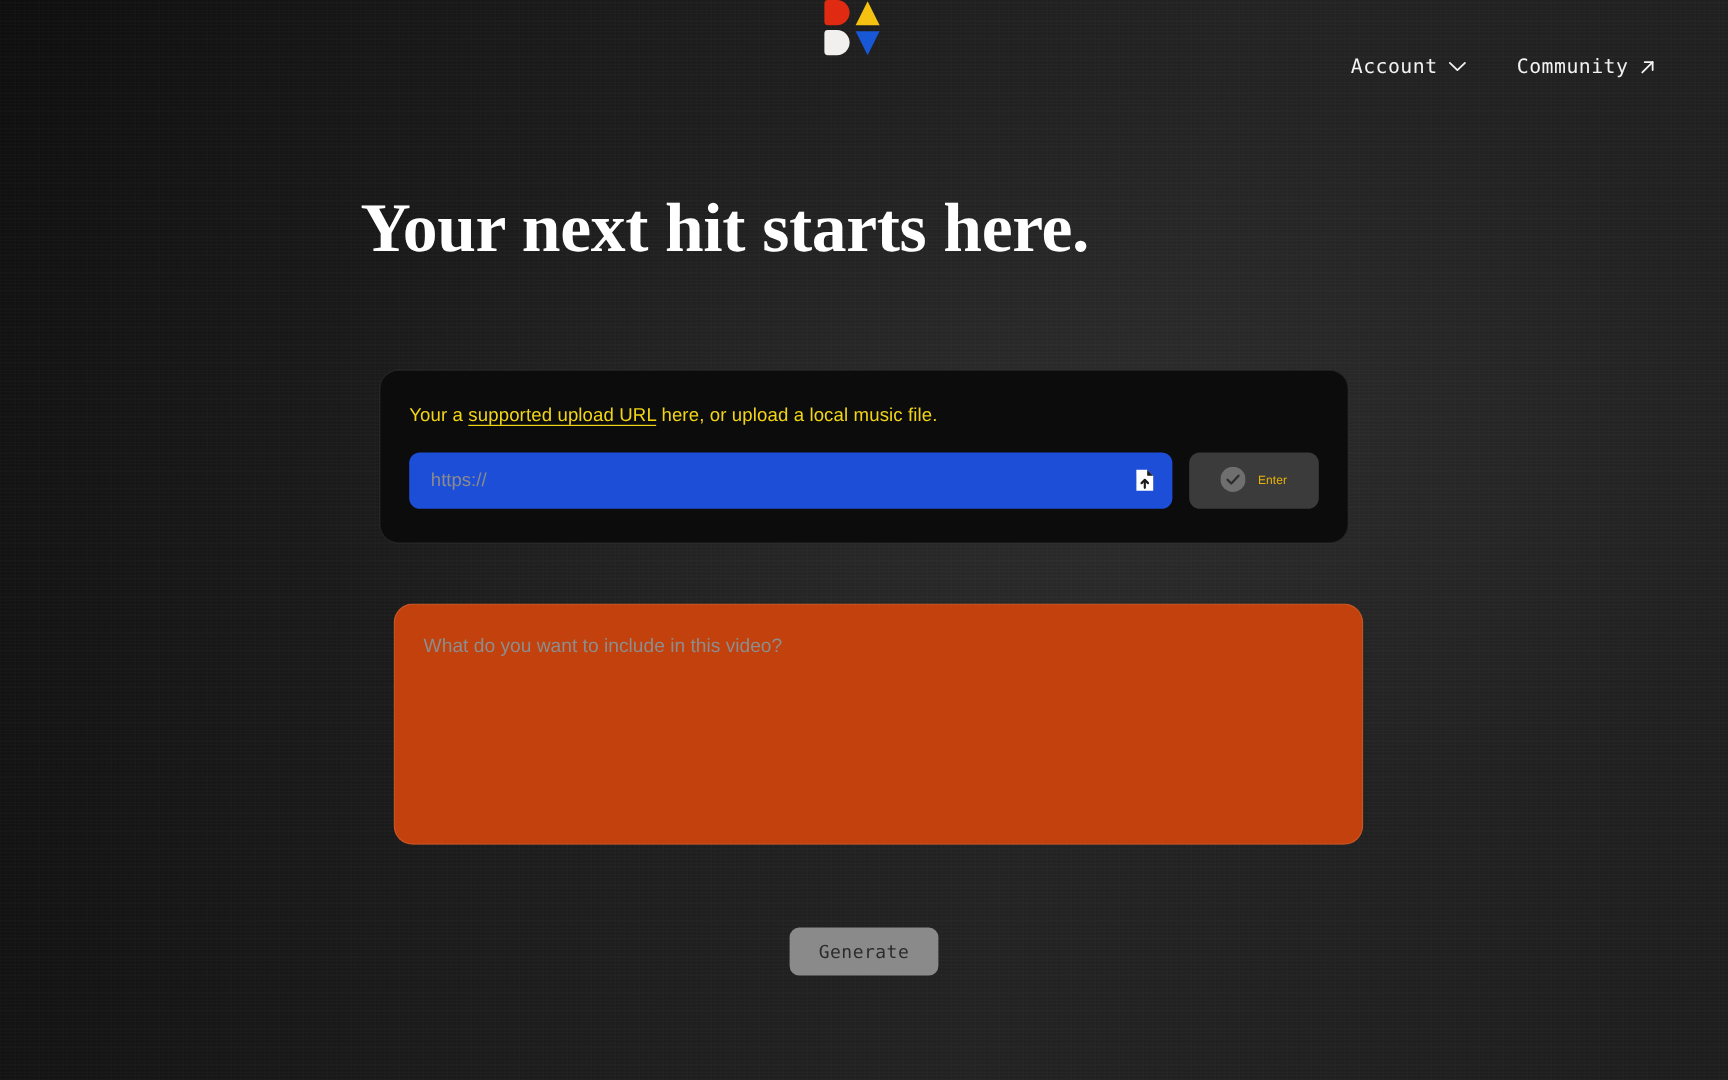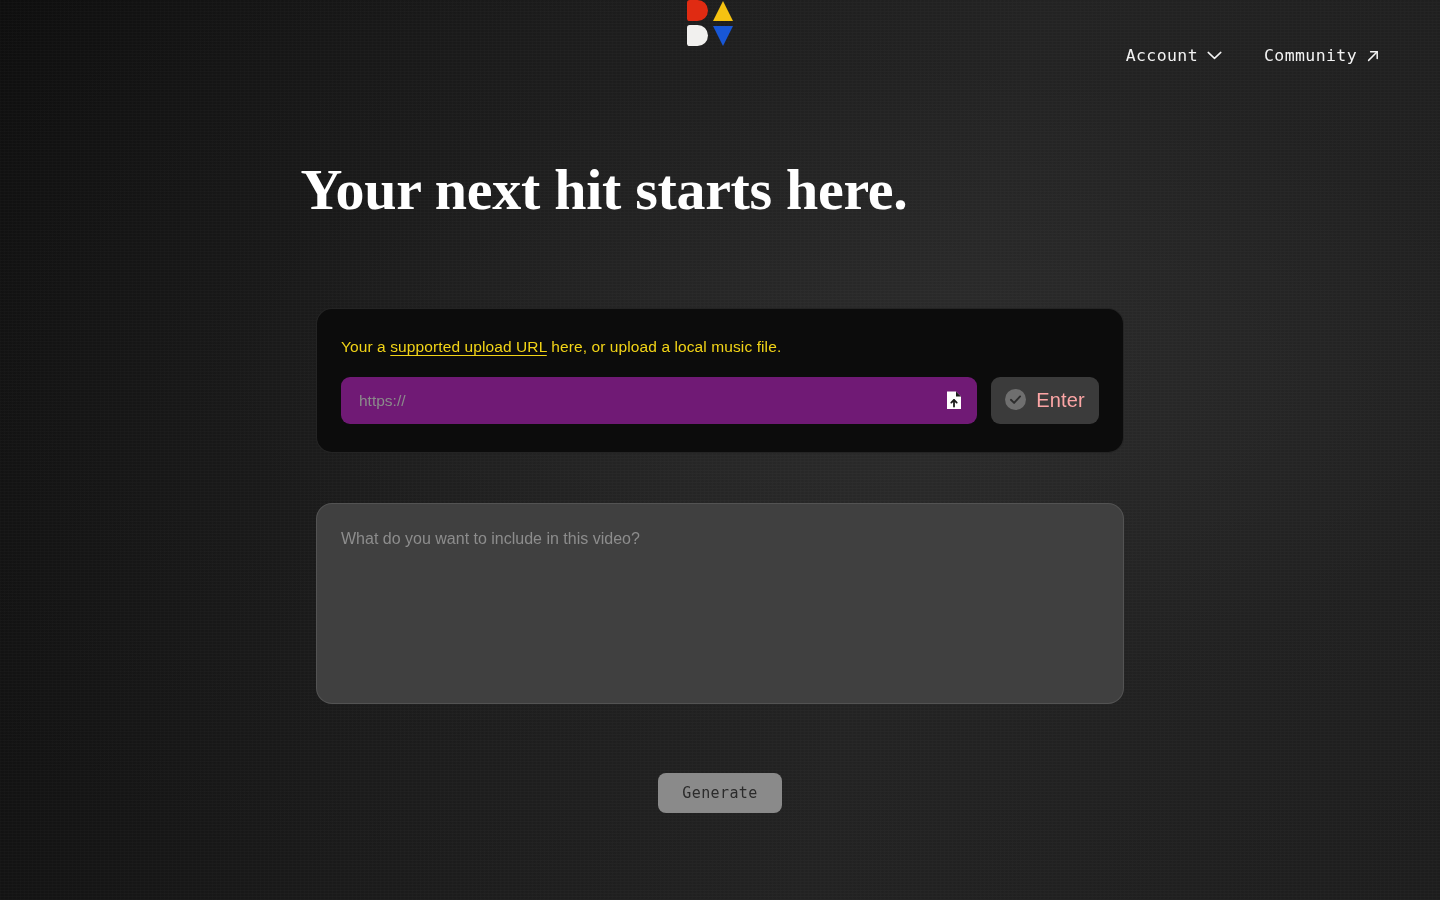--- a/index.html
+++ b/index.html
@@ -147,21 +147,21 @@
   .url-row {
     margin-top: 20px;
     display: flex;
     align-items: center;
     gap: 14px;
   }
   .url-input-wrap {
     position: relative;
     flex: 1 1 auto;
     height: 47px;
-    background: #701a75;
+    background: #1d4ed8;
     border-radius: 9px;
     display: flex;
     align-items: center;
   }
   .url-input {
     flex: 1 1 auto;
     height: 47px;
     background: transparent;
     border: 0;
     outline: none;
@@ -193,33 +193,33 @@
     background: #3b3b3b;
     border: 0;
     border-radius: 9px;
     display: flex;
     align-items: center;
     justify-content: center;
     gap: 10px;
     cursor: default;
   }
   .enter-label {
-    font-size: 20px;
-    color: #fca5a5;
+    font-size: 10px;
+    color: #eab308;
     letter-spacing: 0.1px;
   }
 
   
   .prompt-panel {
     position: absolute;
-    left: 316px;
+    left: 328px;
     top: 503px;
     width: 808px;
     height: 201px;
-    background: #404040;
+    background: #c2410c;
     border: 1px solid rgba(255,255,255,0.10);
     border-radius: 16px;
     padding: 20px 22px 16px 22px;
     z-index: 3;
     display: flex;
     flex-direction: column;
   }
   .prompt-input {
     flex: 1 1 auto;
     width: 100%;

